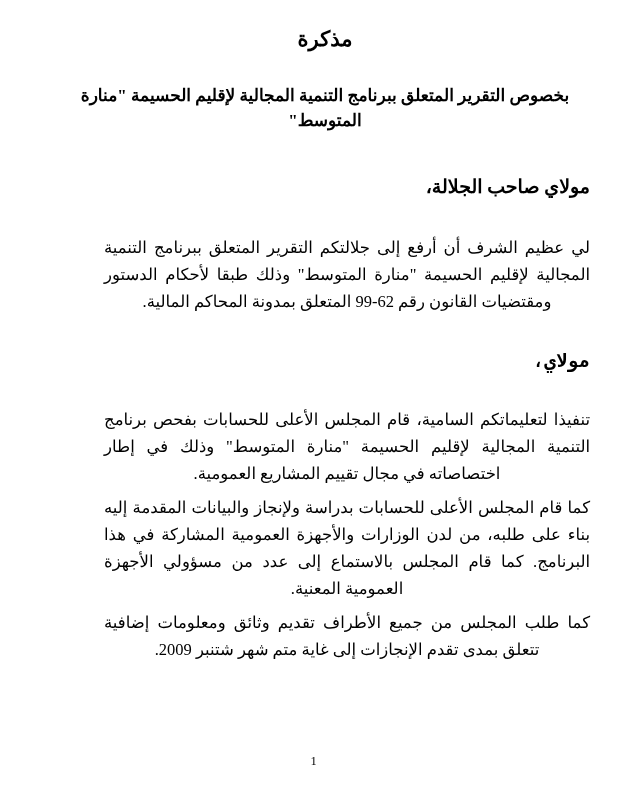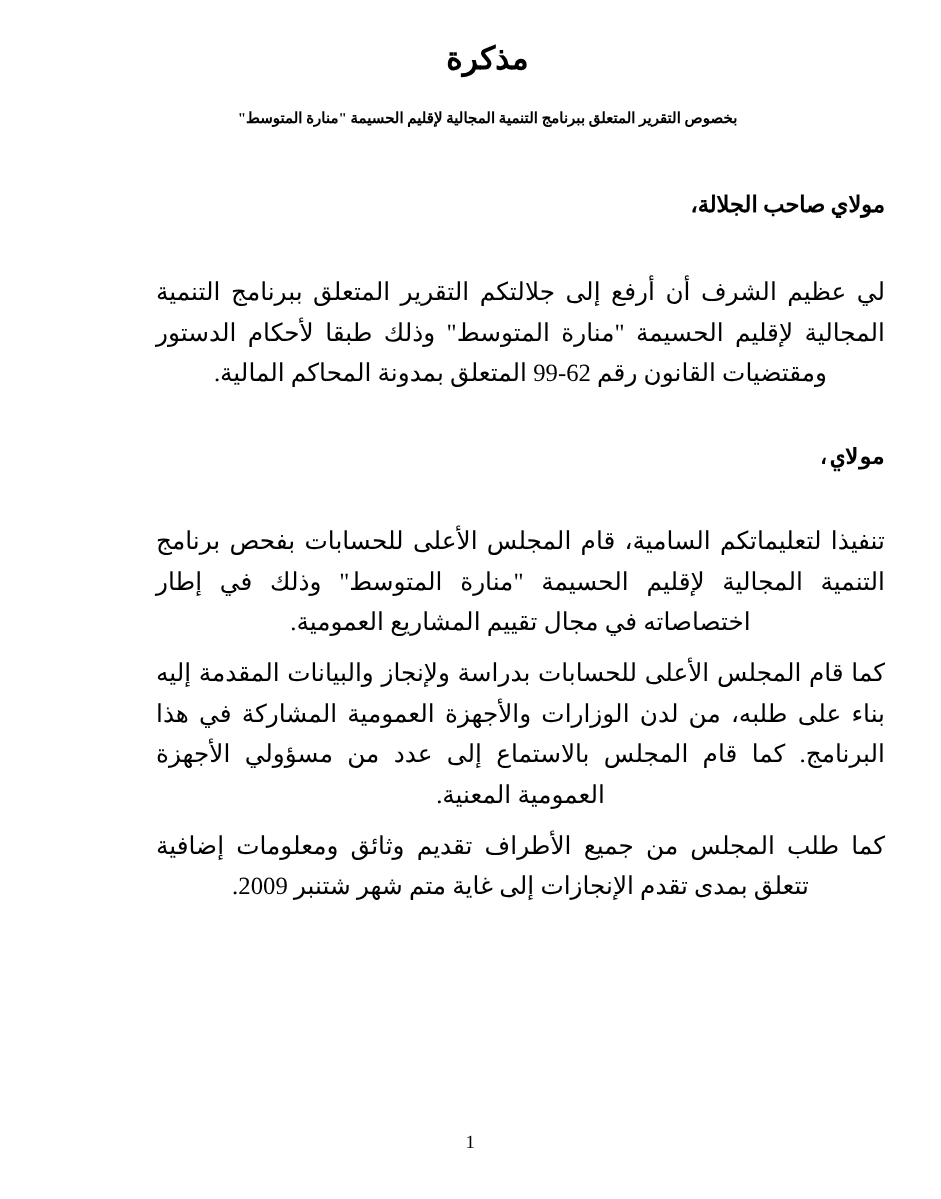--- a/index.html
+++ b/index.html
@@ -36,30 +36,30 @@
     line-height: 1.5;
   }
   .title-line2 {
     margin-top: 13px;
     text-align: center;
     font-weight: bold;
     font-size: 21px;
     line-height: 1.5;
   }
   .subtitle {
-    margin-top: 16px;
+    margin-top: 27px;
     text-align: center;
     font-weight: bold;
-    font-size: 10px;
+    font-size: 17px;
     line-height: 1.5;
   }
   .greeting {
     text-align: right;
     font-weight: bold;
-    font-size: 15px;
+    font-size: 19px;
     line-height: 1.5;
   }
   .greeting-1 { margin-top: 39px; }
   .greeting-2 { margin-top: 33px; font-family: Liberation Mono, monospace; }
   .para {
     font-size: 16.5px;
     line-height: 27px;
     text-align: justify;
     text-align-last: center;
     text-justify: inter-word;

